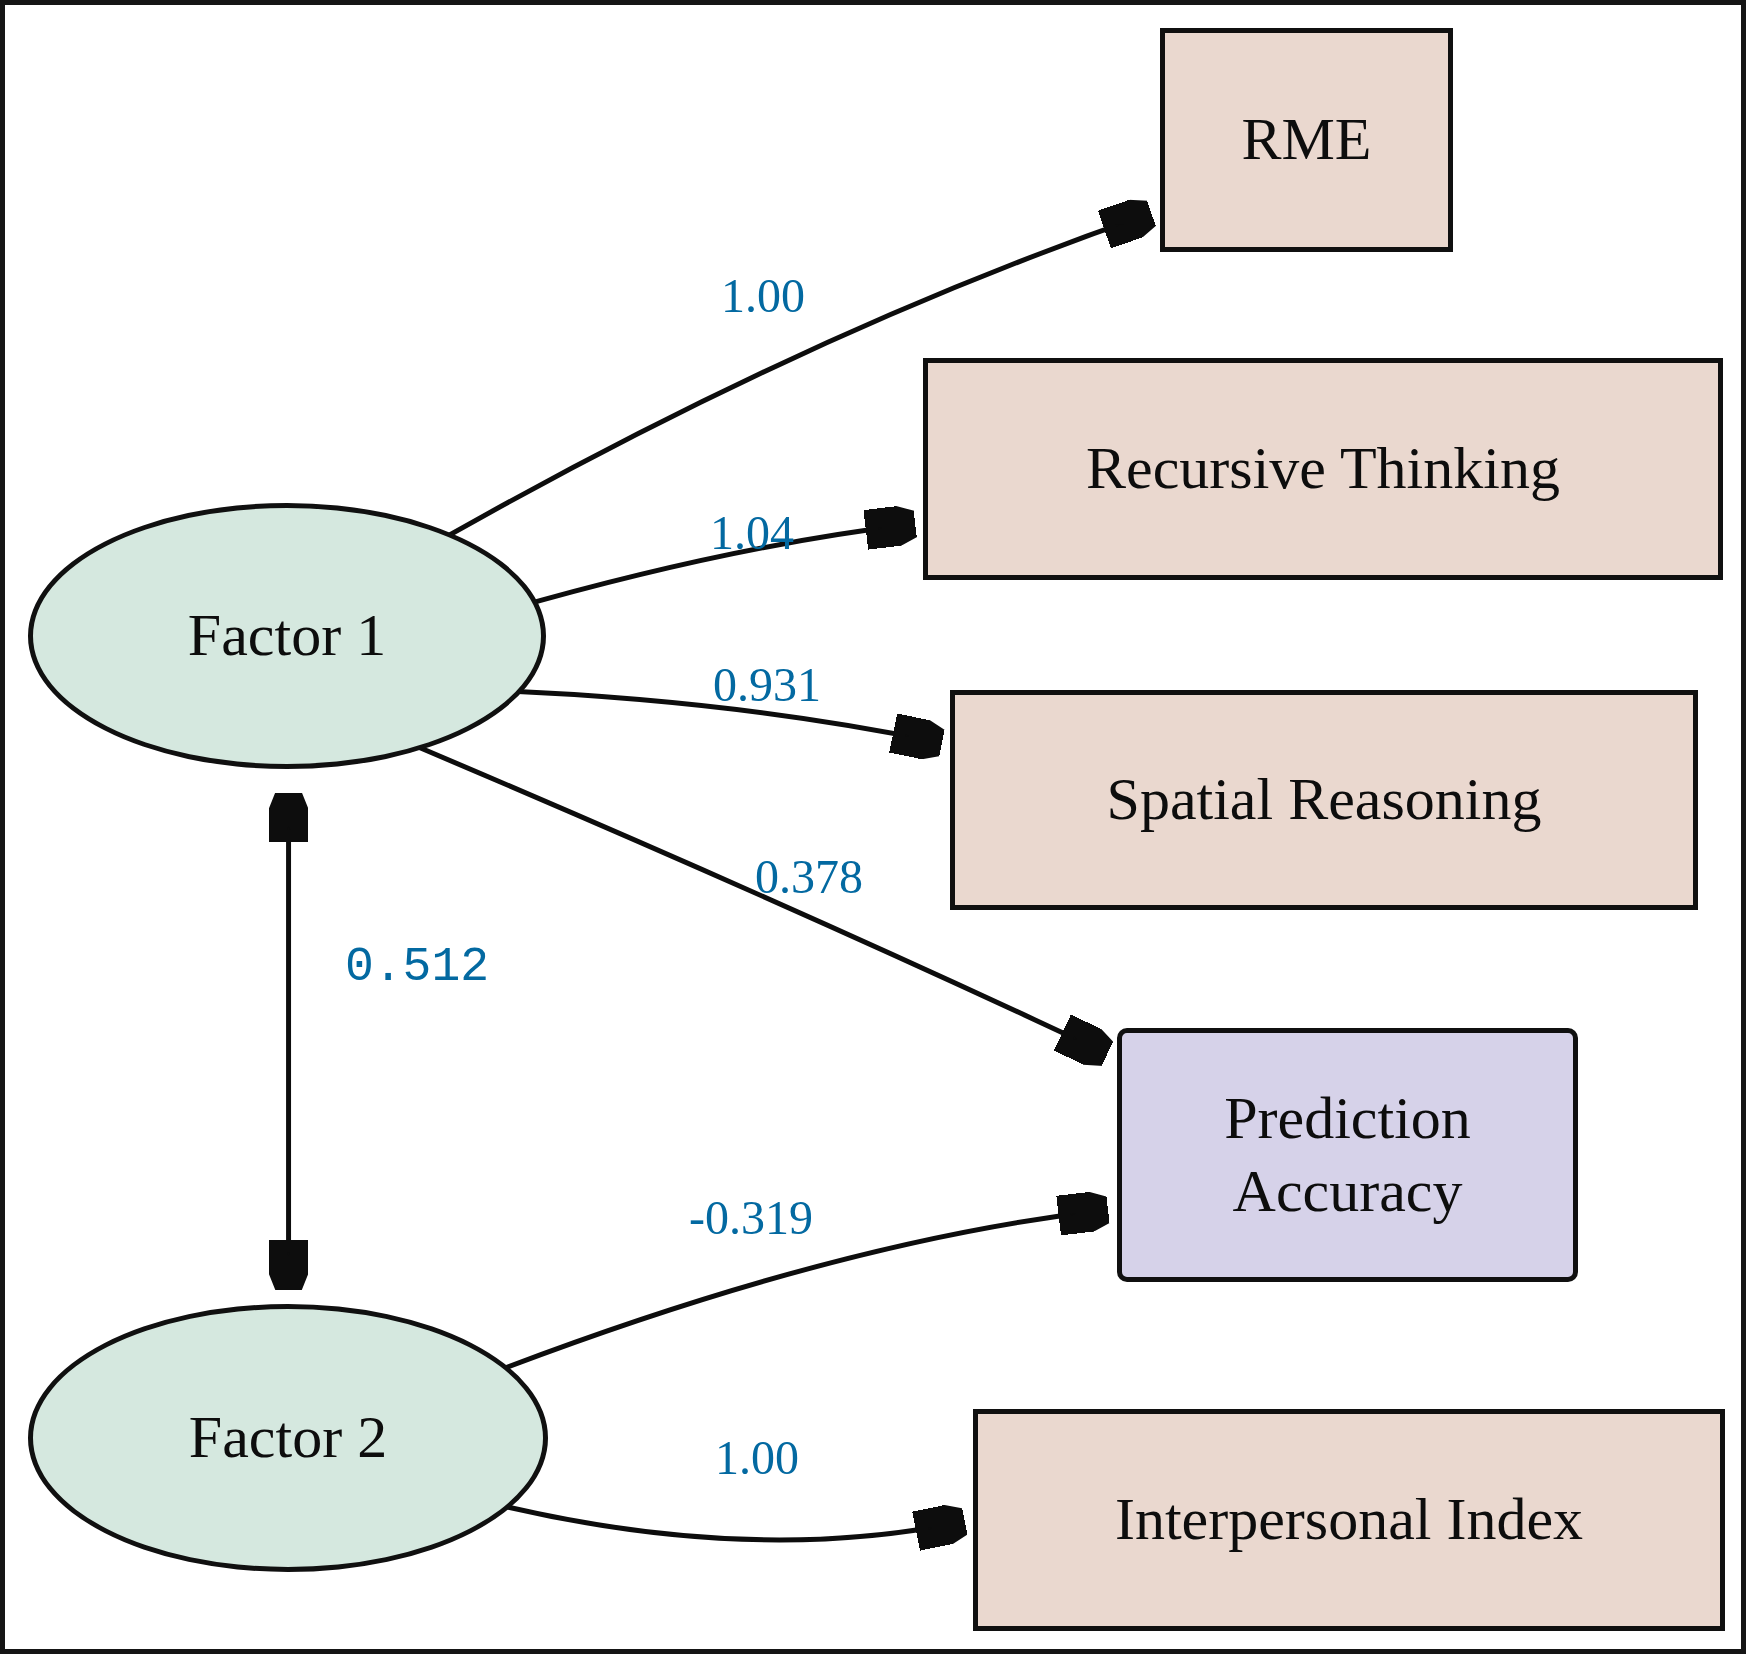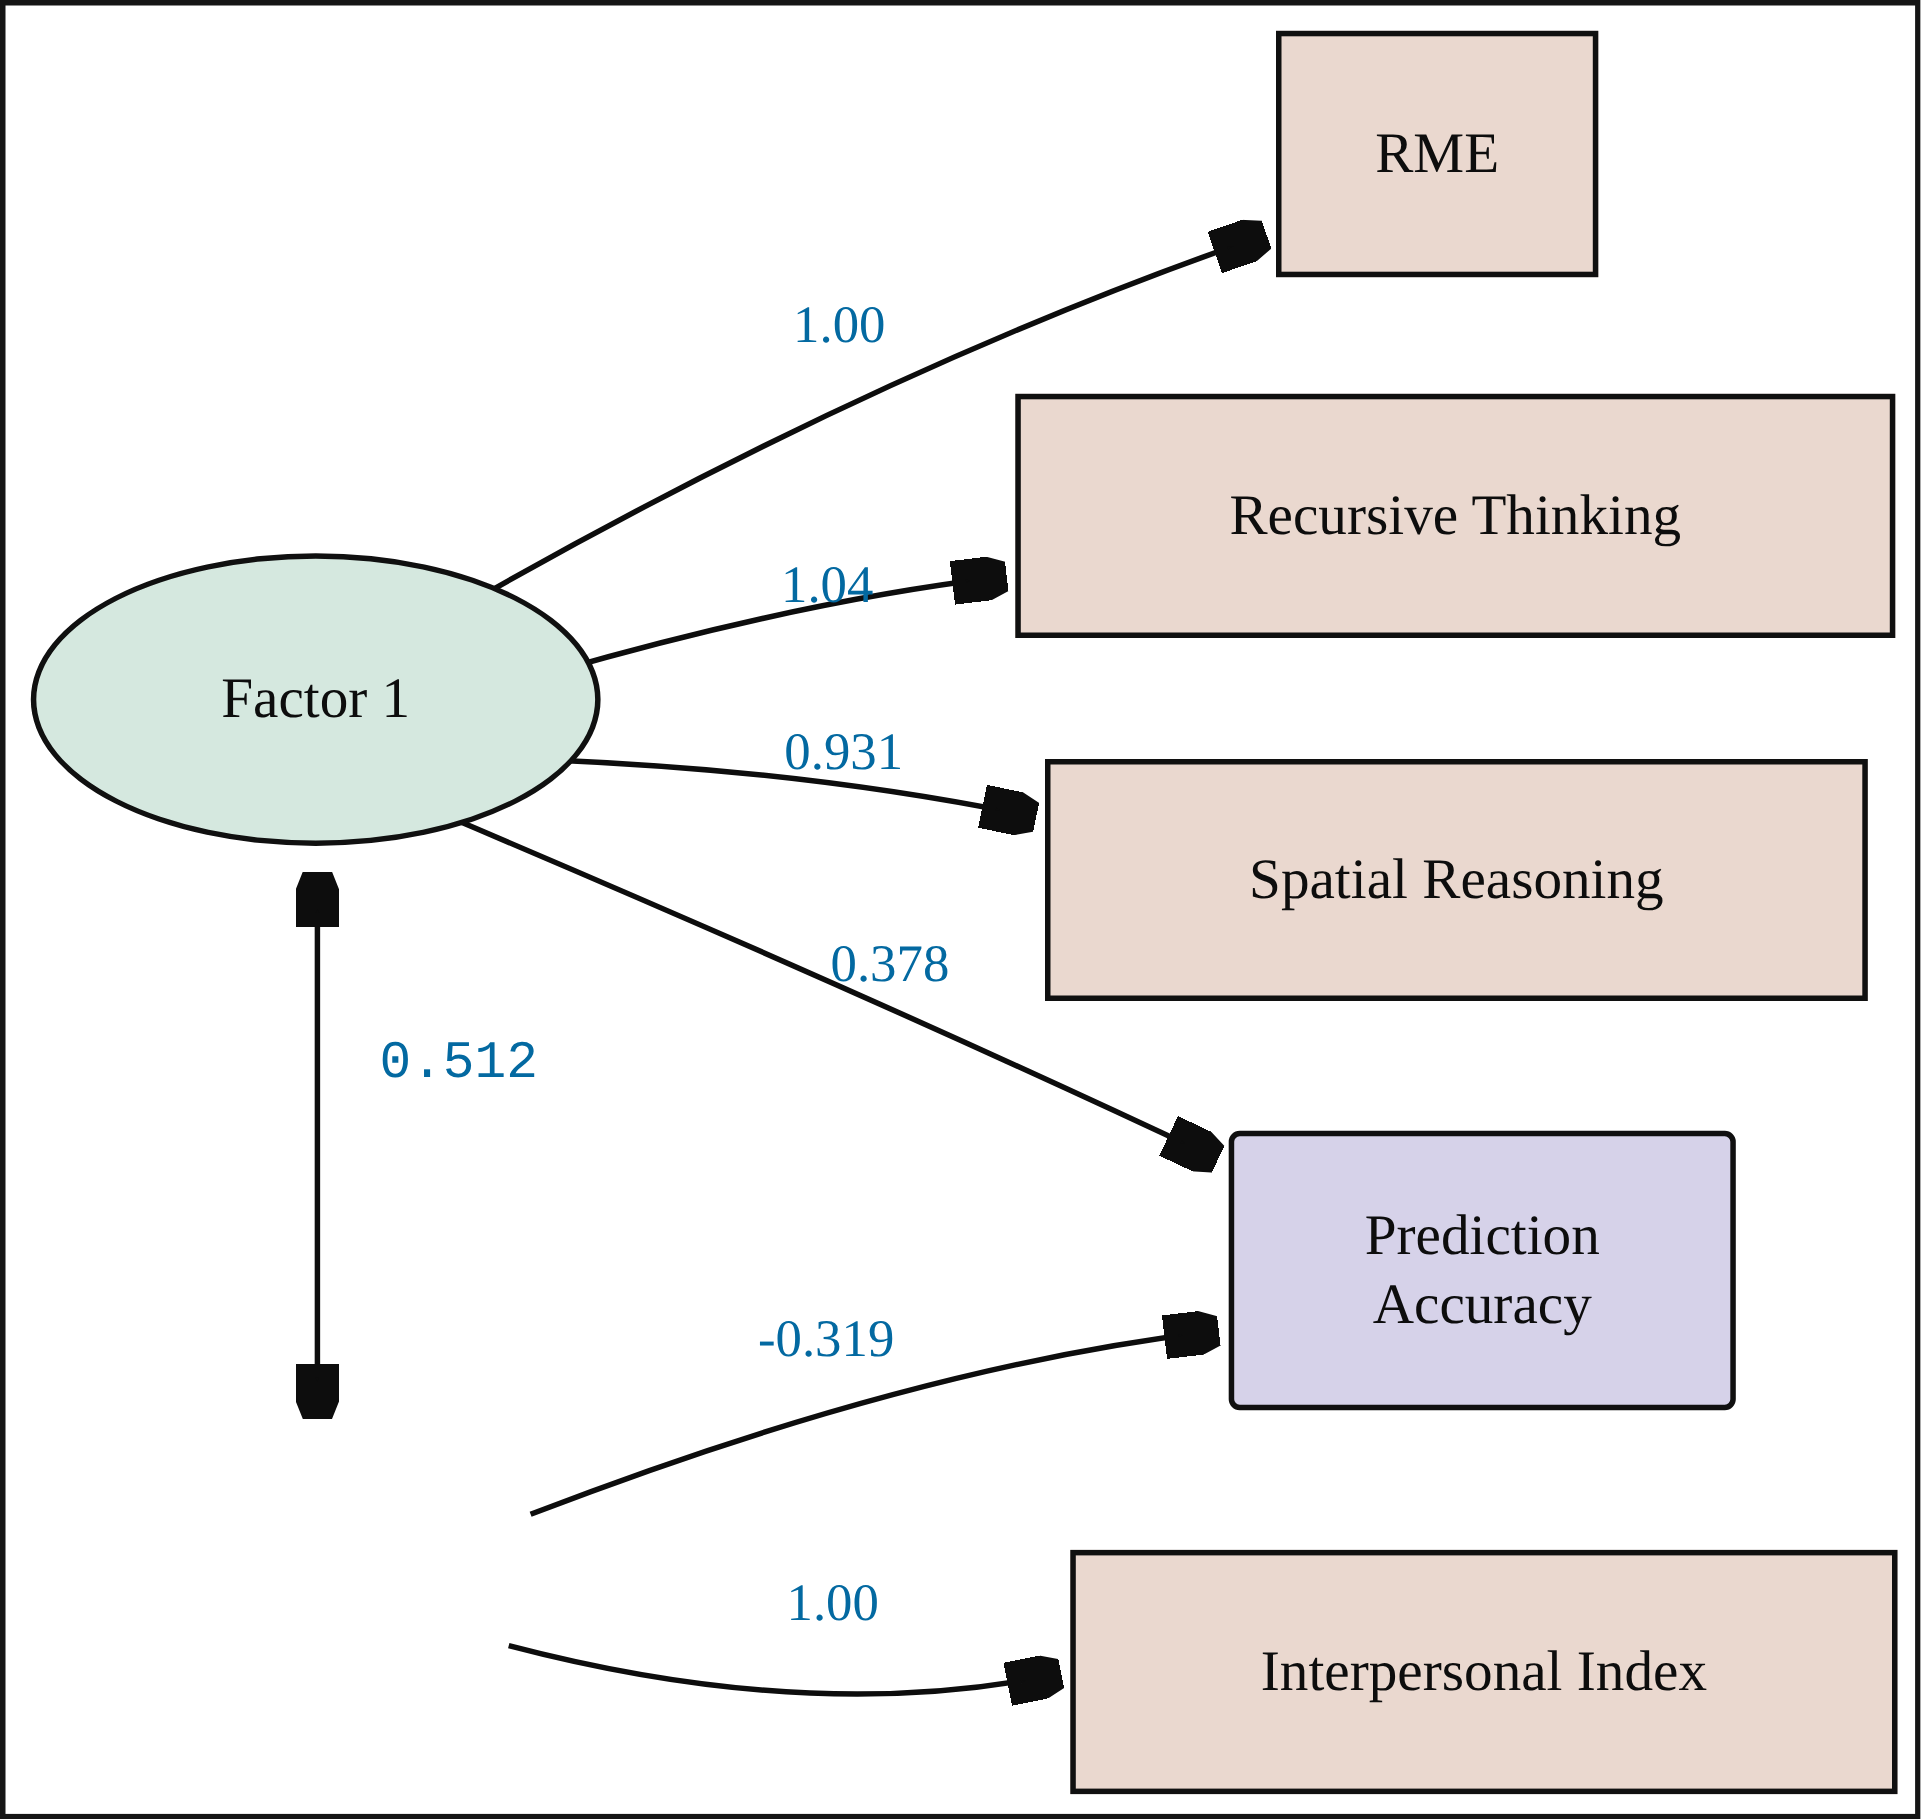--- a/index.html
+++ b/index.html
@@ -15,21 +15,21 @@
   }
   .paths-layer{
     position:absolute;left:0;top:0;width:100%;height:100%;
   }
   .paths-layer path{fill:none;stroke:#0d0d0d;stroke-width:5;}
   .node{
     position:absolute;
     display:flex;align-items:center;justify-content:center;
     box-sizing:border-box;
     text-align:center;
-    font-size:52px;line-height:1.22;
+    font-size:60px;line-height:1.22;
     border:5px solid #101010;
   }
   .ellipse{border-radius:50%;background:#d5e8df;}
   .rect-tan{background:#ead8cf;}
   .rect-lav{background:#d6d2e9;}
   .coef{
     position:absolute;
     transform:translate(-50%,-50%);
     font-size:48px;
     white-space:nowrap;
@@ -53,20 +53,23 @@
     <path d="M 500 690 Q 735 700 935 741" marker-end="url(#arrow)"></path>
     <path d="M 400 740 Q 790 905 1102 1052" marker-end="url(#arrow)"></path>
     <path d="M 480 1380 Q 830 1245 1102 1213" marker-end="url(#arrow)"></path>
     <path d="M 460 1500 Q 735 1572 958 1527" marker-end="url(#arrow)"></path>
     <path d="M 285 800 L 285 1285" marker-start="url(#arrow)" marker-end="url(#arrow)"></path>
   </svg>
 
   <div class="node ellipse" style="left:23px;top:498px;width:518px;height:266px;align-items:center;">
     <span class="node-label">Factor 1</span>
   </div>
+  <div class="node ellipse" style="left:23px;top:1299px;width:520px;height:268px;">
+    <span class="node-label">Factor 2</span>
+  </div>
 
   <div class="node rect-tan" style="left:1155px;top:23px;width:293px;height:224px;">
     <span class="node-label">RME</span>
   </div>
   <div class="node rect-tan" style="left:918px;top:353px;width:800px;height:222px;">
     <span class="node-label">Recursive Thinking</span>
   </div>
   <div class="node rect-tan" style="left:945px;top:685px;width:748px;height:220px;">
     <span class="node-label">Spatial Reasoning</span>
   </div>

